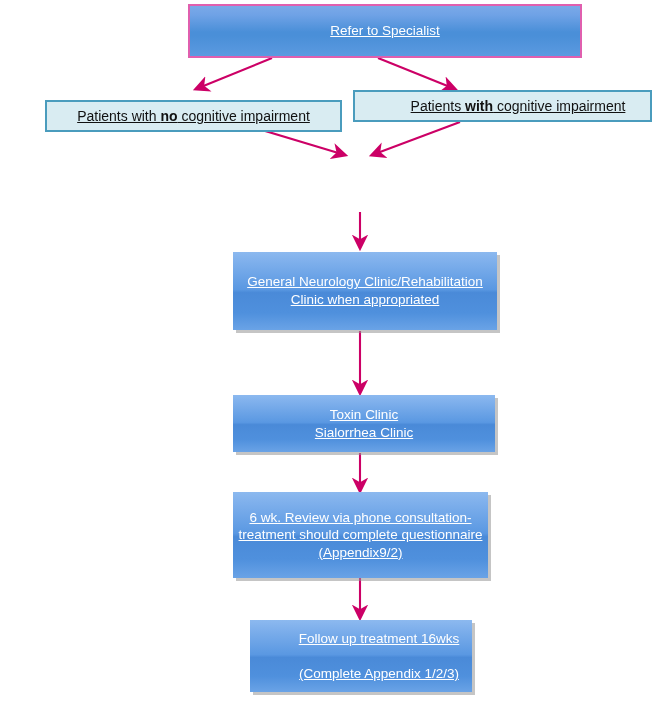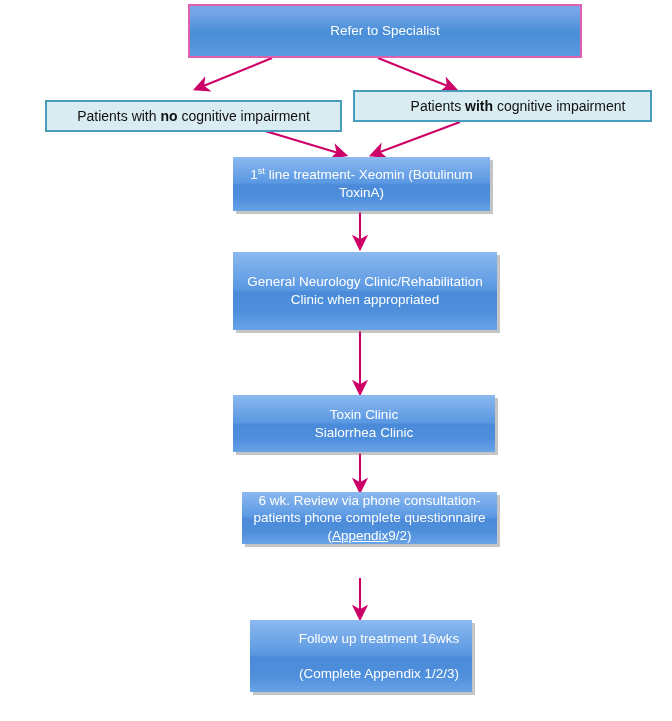--- a/index.html
+++ b/index.html
@@ -32,20 +32,21 @@
   }
 
   .node {
     position: absolute;
     box-sizing: border-box;
     display: flex;
     align-items: center;
     justify-content: center;
     text-align: center;
     z-index: 10;
+    text-decoration: underline;
   }
 
   .node .txt {
     display: block;
     width: 100%;
     line-height: 1.30;
   }
 
   
   .node-referral {
@@ -120,42 +121,39 @@
   </div>
 
   <div class="node node-pale" style="left:45px; top:100px; width:297px; height:32px;">
     <span class="txt"><span>Patients with </span><b>no</b><span> cognitive impairment</span></span>
   </div>
 
   <div class="node node-pale" style="left:353px; top:90px; width:299px; height:32px;padding-left:31px;">
     <span class="txt"><span>Patients </span><b>with</b><span> cognitive impairment</span></span>
   </div>
 
-  <div class="node node-blue" style="left:233px; top:157px; width:257px; height:54px;">
-    <span class="txt"><span>1</span><sup>st</sup><span> line treatment- Xeomin (Botulinum</span><br><span>ToxinA)</span></span>
-  </div>
 
   <div class="node node-blue" style="left:233px; top:395px; width:262px; height:57px;">
     <span class="txt">
       <span>Toxin Clinic</span><br>
       <span>Sialorrhea Clinic</span>
     </span>
   </div>
 
   <div class="node node-blue" style="left:233px; top:252px; width:264px; height:78px;">
     <span class="txt">
       <span>General Neurology Clinic/Rehabilitation</span><br>
       <span>Clinic when appropriated</span>
     </span>
   </div>
 
-  <div class="node node-blue" style="left:242px; top:492px; width:255px; height:52px;">
+  <div class="node node-blue" style="left:233px; top:492px; width:255px; height:86px;">
     <span class="txt">
       <span>6 wk. Review via phone consultation-</span><br>
-      <span>patients phone complete questionnaire</span><br>
+      <span>treatment should complete questionnaire</span><br>
       <span>(</span><a class="link" href="#">Appendix</a><span>9/2)</span>
     </span>
   </div>
 
   <div class="node node-blue" style="left:250px; top:620px; width:222px; height:72px;padding-left:36px;">
     <span class="txt">
       <span>Follow up treatment 16wks</span><br>
       <br>
       <span>(Complete Appendix 1/2/3)</span>
     </span>

